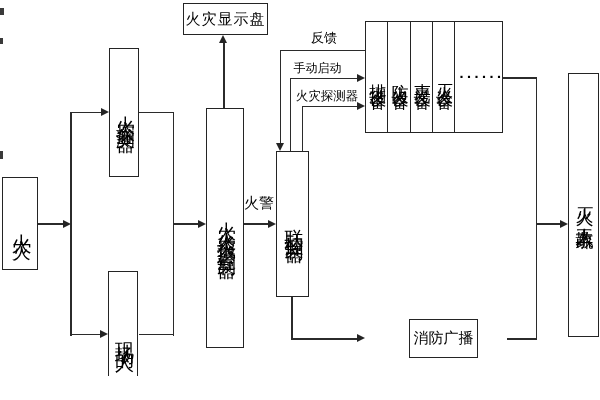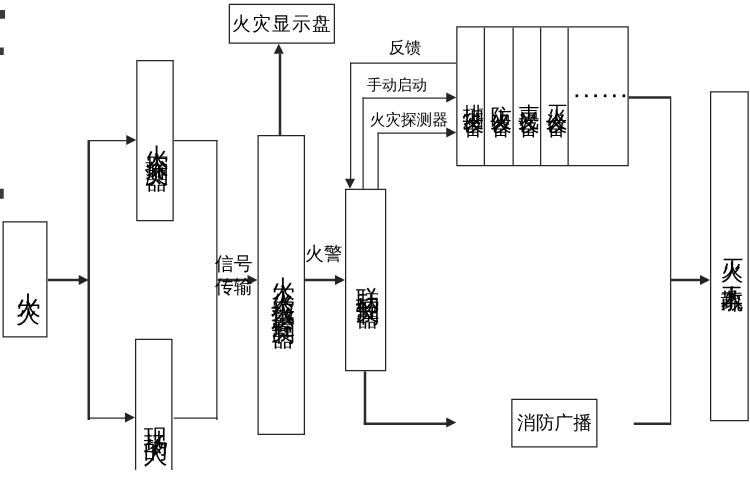--- a/index.html
+++ b/index.html
@@ -112,22 +112,20 @@
   <div class="box" style="left:365px;top:319px;width:69px;height:39px;font-size:15px;margin-left:44px;">
     <span>消防广播</span>
   </div>
 
 
   <div class="box" style="left:568px;top:73px;width:31px;height:264px;font-size:18px;">
     <span class="v" style="letter-spacing:1px;">灭火　人工疏散</span>
   </div>
 
 
-  <div class="lbl pre" style="left:170px;top:204px;width:34px;font-size:15px;">信号
-传输</div>
 
   <div class="lbl" style="left:243px;top:196px;width:32px;font-size:15px;">火警</div>
 
   <div class="lbl" style="left:302px;top:31px;width:44px;font-size:13px;">反馈</div>
 
   <div class="lbl" style="left:289px;top:62px;width:57px;font-size:12px;">手动启动</div>
 
   <div class="lbl" style="left:287px;top:90px;width:80px;font-size:12.5px;">火灾探测器</div>
 
 </div>

